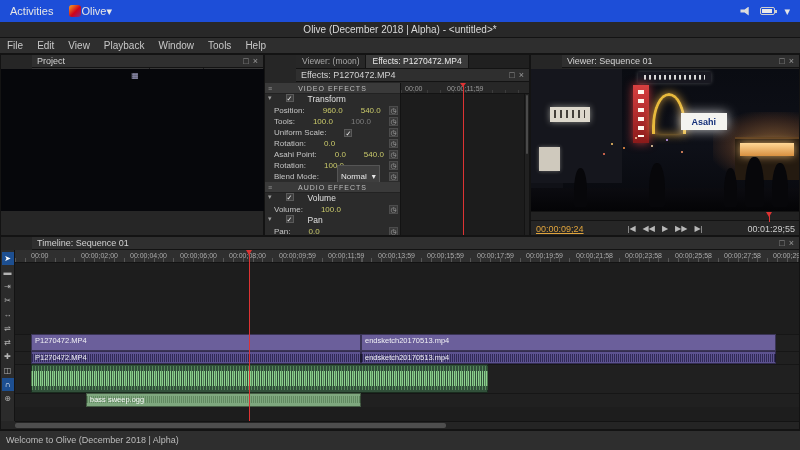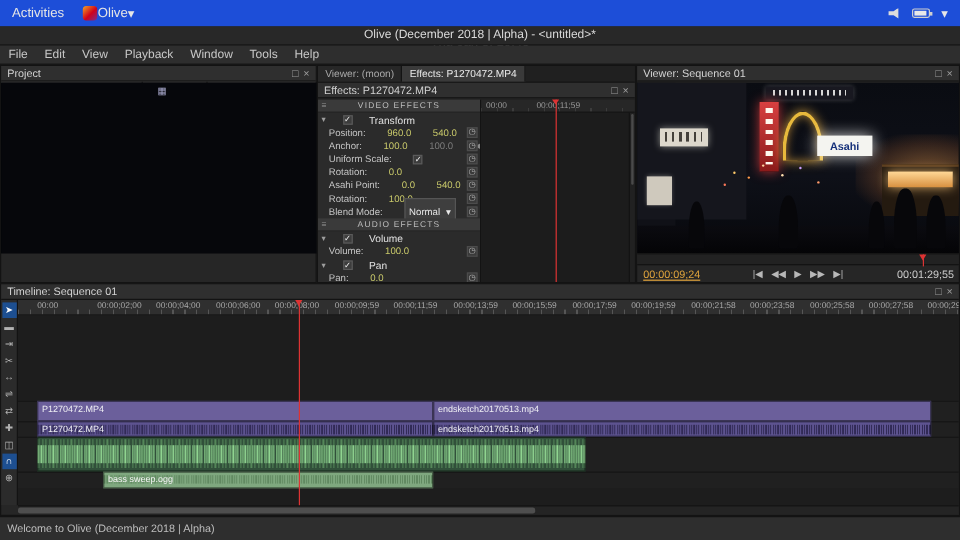--- a/index.html
+++ b/index.html
@@ -21,21 +21,21 @@
   .bat::before{content:"";position:absolute;left:1px;top:1px;bottom:1px;width:10px;background:#e8e8e8;}
 
   
   .titlebar{position:absolute;top:22px;left:0;width:800px;height:16px;background:#282828;
     border-bottom:1px solid #131313;text-align:center;font-size:10px;line-height:16px;color:#dadada;}
   .menubar{position:absolute;top:38px;left:0;width:800px;height:16px;background:#2e2e2e;
     display:flex;font-size:10px;line-height:15px;border-bottom:1px solid #131313;}
   .menu-item{padding:0 7px;}
 
   
-  .panel{position:absolute;background:#262626;border:1px solid #131313;}
+  .panel{position:absolute;background:#262626;border:1px solid #131313;padding-left:31px;}
   .panel-header{height:13px;background:#2f2f2f;border-bottom:1px solid #131313;font-size:9px;
     line-height:12px;padding:0 5px;display:flex;justify-content:space-between;color:#d2d2d2;}
   .dock-icons{display:flex;gap:4px;color:#9a9a9a;font-size:9px;line-height:12px;}
 
   
   .project{left:0;top:54px;width:264px;height:182px;}
   .cols{display:flex;height:14px;background:#383838;border-bottom:1px solid #1a1a1a;
     font-size:9px;line-height:14px;color:#cccccc;}
   .col-name{width:118px;padding-left:6px;border-right:1px solid #1a1a1a;display:flex;gap:4px;}
   .col-dur{width:54px;padding-left:4px;border-right:1px solid #1a1a1a;}
@@ -53,21 +53,21 @@
   .tabbar{height:14px;background:#202020;display:flex;border-bottom:1px solid #131313;
     font-size:8.5px;line-height:13px;}
   .tab{padding:0 6px;color:#a8a8a8;background:#272727;border-right:1px solid #131313;white-space:nowrap;}
   .tab.active{background:#3a3a3a;color:#eaeaea;}
   .tab-spacer{flex:1;} 
   .fx-body{position:absolute;top:28px;bottom:0;left:0;right:0;display:flex;}
   .fx-controls{width:136px;background:#2b2b2b;border-right:1px solid #131313;overflow:hidden;}
   .fx-bar{height:11px;background:#3a3a3a;display:flex;align-items:center;justify-content:center;
     font-size:7px;letter-spacing:1px;color:#bdbdbd;position:relative;border-bottom:1px solid #222;}
   .fx-bar .bar-icon{position:absolute;left:3px;font-size:7px;color:#999;letter-spacing:0;}
-  .fx-group{height:11px;display:flex;align-items:center;gap:14px;padding-left:3px;font-size:8.5px;color:#e0e0e0;}
+  .fx-group{height:11px;display:flex;align-items:flex-start;gap:14px;padding-left:3px;font-size:8.5px;color:#e0e0e0;}
   .fx-row{height:11px;display:flex;align-items:center;gap:18px;padding-left:9px;font-size:8px;
     color:#c4c4c4;position:relative;white-space:nowrap;}
   .fx-val{color:#c9c96a;}
   .fx-val.dim{color:#7c7c7c;}
   .kf-btn{position:absolute;right:2px;top:1px;width:9px;height:9px;background:#3a3a3a;
     border:1px solid #4c4c4c;color:#ababab;font-size:7px;line-height:7px;text-align:center;}
   .checkbox{width:8px;height:8px;background:#3d3d3d;border:1px solid #5a5a5a;color:#f0f0f0;
     font-size:7px;line-height:7px;text-align:center;}
   .collapse-arrow{font-size:7px;color:#9e9e9e;}
   .dropdown{height:24px;background:#3e3e3e;border:1px solid #555;font-size:8px;line-height:8px;
@@ -293,21 +293,21 @@
           <span class="checkbox">✓</span>
           <span>Transform</span>
         </div>
         <div class="fx-row">
           <span>Position:</span>
           <span class="fx-val">960.0</span>
           <span class="fx-val">540.0</span>
           <span class="kf-btn">◷</span>
         </div>
         <div class="fx-row">
-          <span>Anchor:</span>
+          <span>Tools:</span>
           <span class="fx-val">100.0</span>
           <span class="fx-val dim">100.0</span>
           <span class="nav-arrow">◀</span>
           <span class="nav-arrow">▶</span>
           <span class="kf-btn">◷</span>
         </div>
         <div class="fx-row">
           <span>Uniform Scale:</span>
           <span class="checkbox">✓</span>
           <span class="kf-btn">◷</span>

